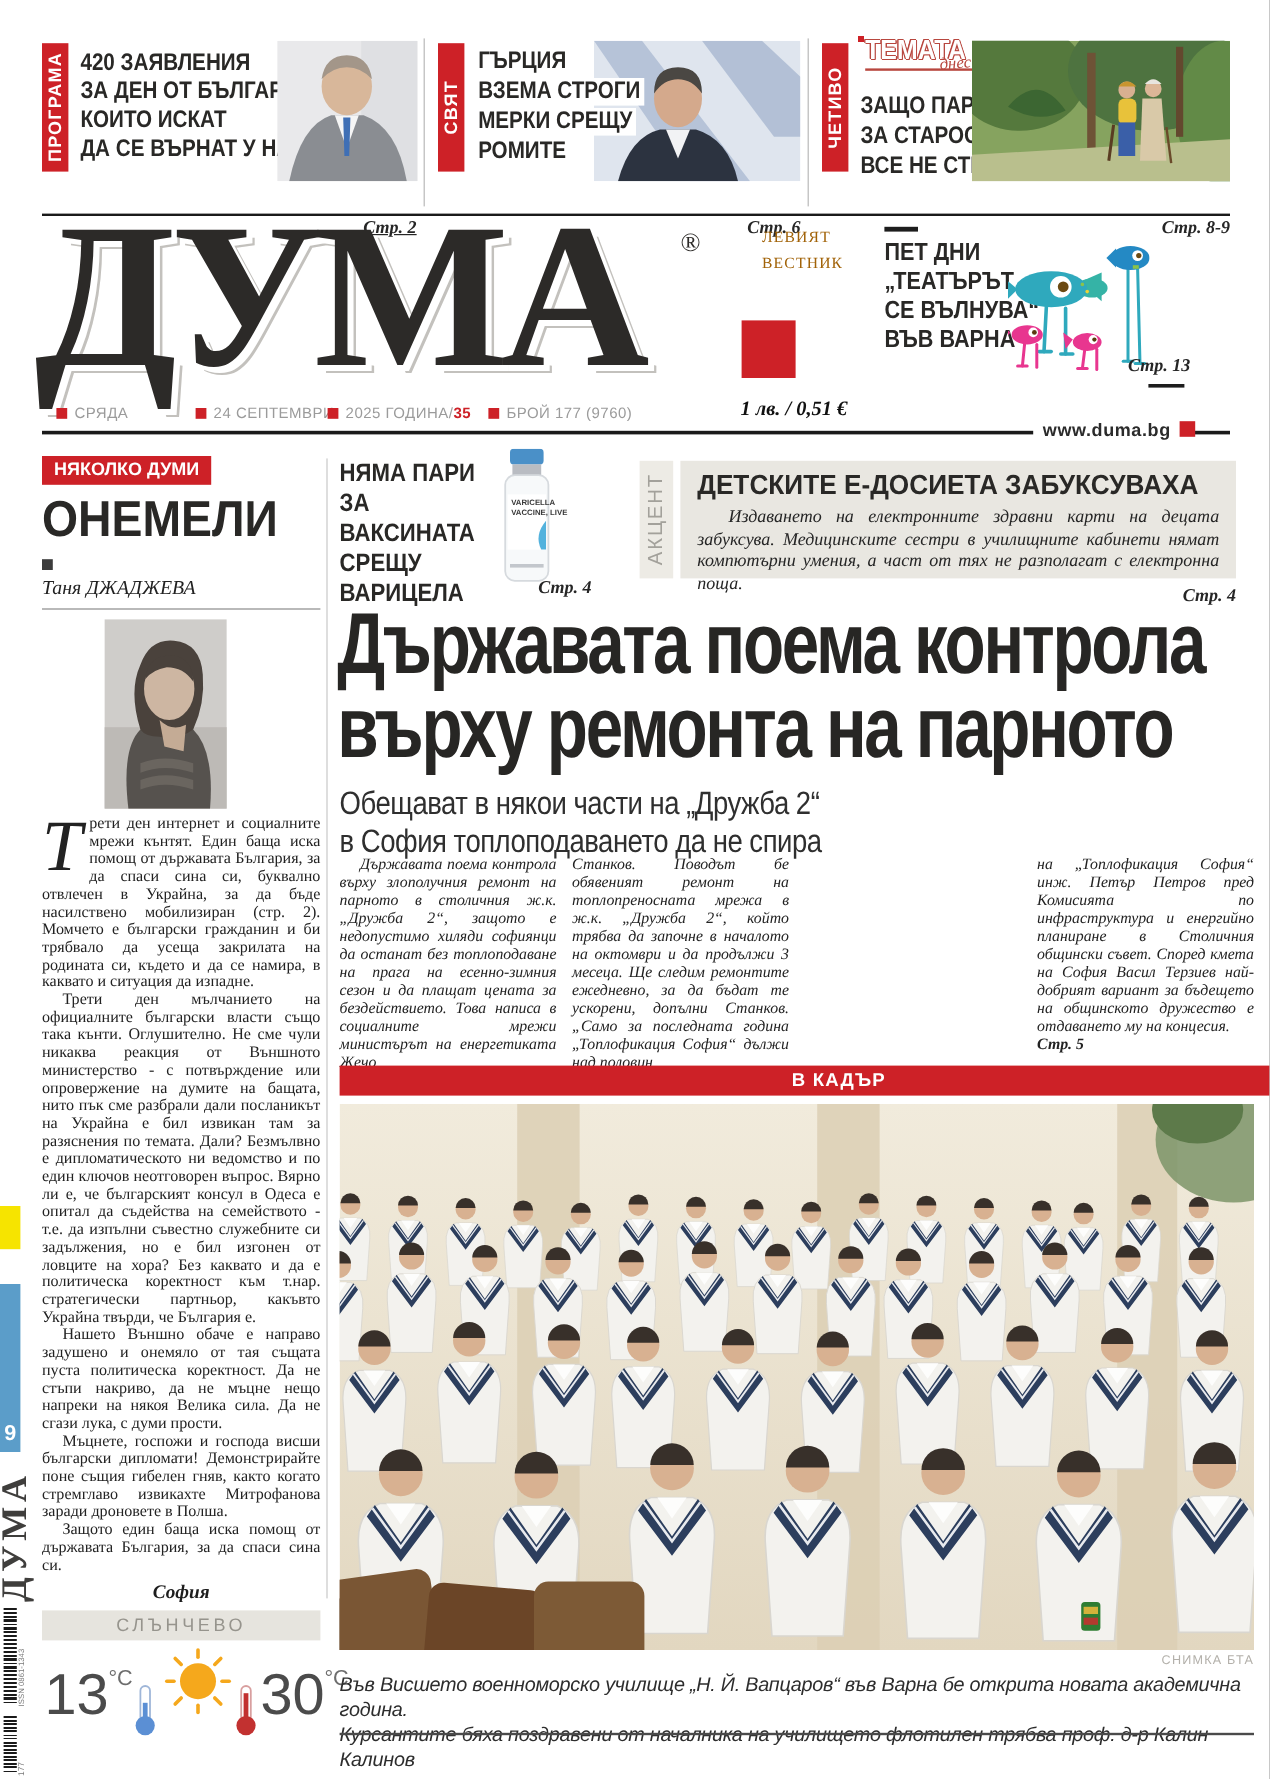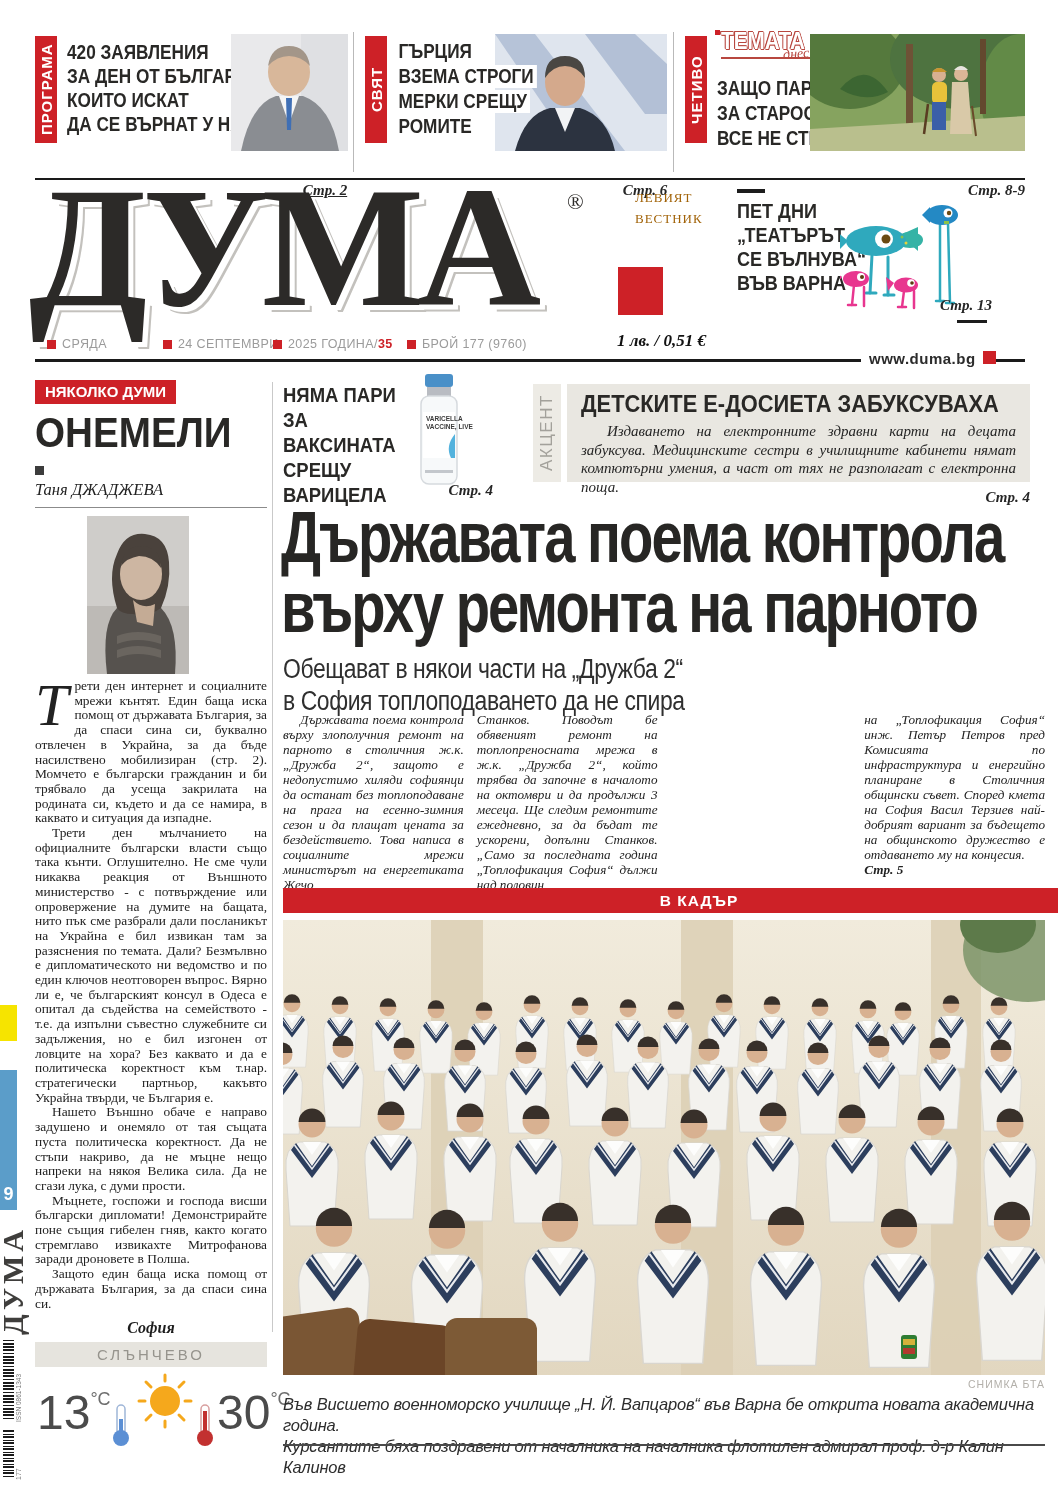--- a/index.html
+++ b/index.html
@@ -385,17 +385,17 @@
     </g>
     <ellipse cx="40" cy="452" rx="130" ry="42" fill="#5e462c"></ellipse>
     <rect x="-12" y="392" width="92" height="75" rx="12" transform="rotate(-8 34 430)" fill="#7a5634"></rect>
     <rect x="72" y="402" width="96" height="75" rx="12" transform="rotate(5 120 440)" fill="#6b4527"></rect>
     <rect x="162" y="398" width="92" height="75" rx="12" fill="#7d5a36"></rect>
   </svg>
 
   <div class="abs" style="left:283px;top:1378px;width:762px;text-align:right;font-family:'Liberation Sans',sans-serif;font-size:10.5px;letter-spacing:1px;color:#b3b0aa;">СНИМКА БТА</div>
   <div class="abs" style="left:283px;top:1394px;width:762px;font-family:'Liberation Sans',sans-serif;font-style:italic;font-size:16.5px;line-height:21px;letter-spacing:-.2px;color:#2d2d2d;">
     <div>Във Висшето военноморско училище „Н. Й. Вапцаров“ във Варна бе открита новата академична година.</div>
-    <div>Курсантите бяха поздравени от началника на началника флотилен адмирал проф. д-р Калин Калинов</div>
+    <div>Курсантите бяха поздравени от началника на училището флотилен трябва проф. д-р Калин Калинов</div>
   </div>
   <div class="abs" style="left:283px;top:1444px;width:762px;height:2px;background:#4a4a4a;"></div>
 
 </div>
 
 </body></html>

